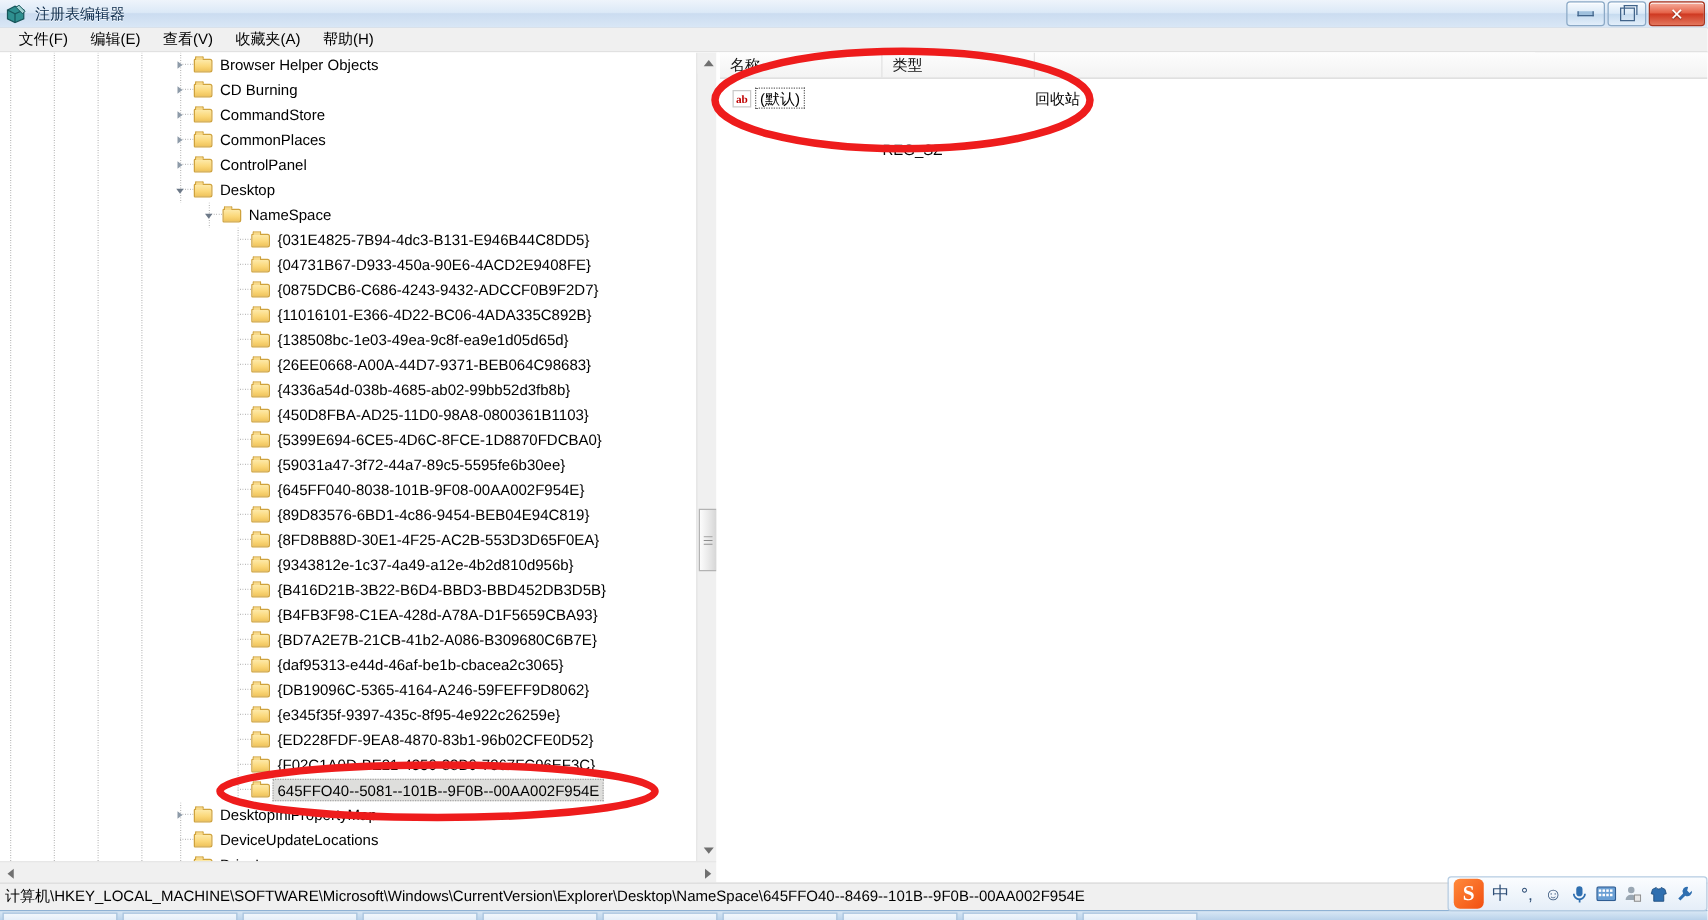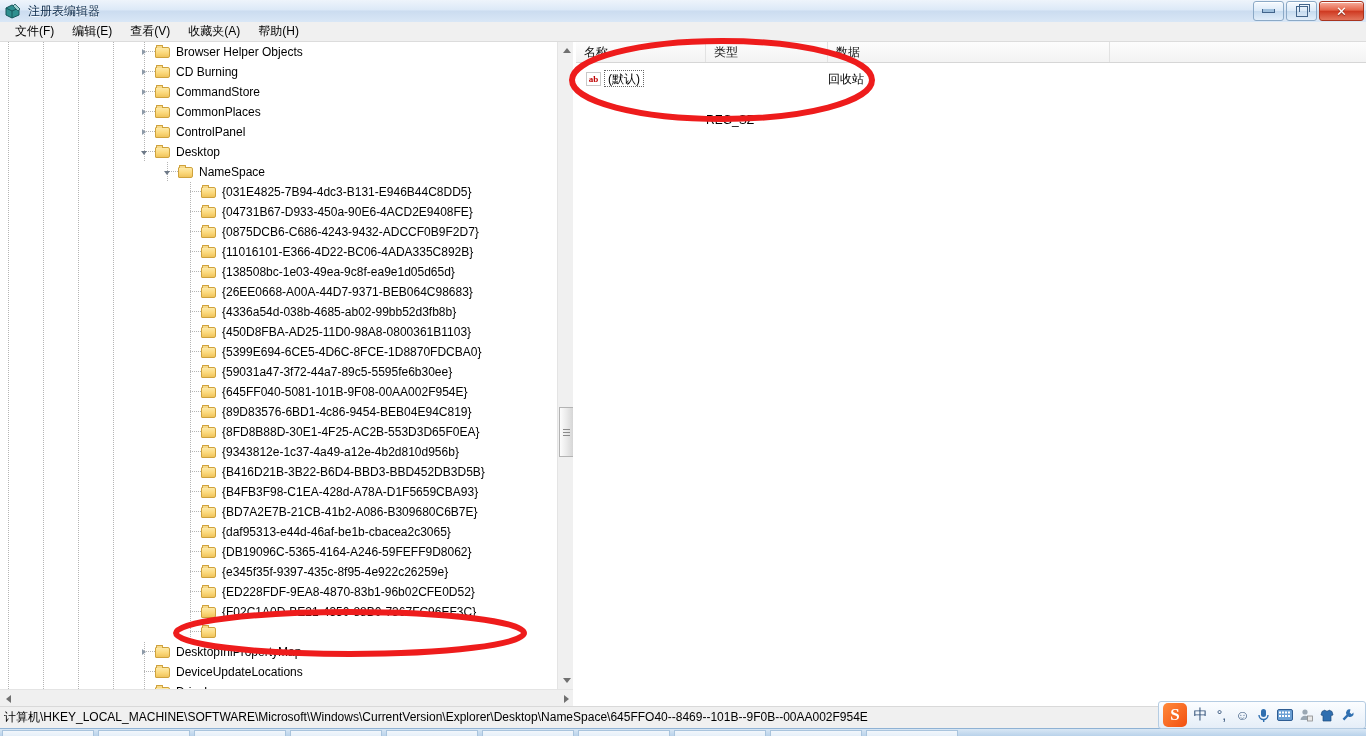--- a/index.html
+++ b/index.html
@@ -407,21 +407,21 @@
               <i></i>
             </div>
             <div class="tlabel" style="left: 222px;">{59031a47-3f72-44a7-89c5-5595fe6b30ee}</div>
           </div>
           <div class="trow" style="top: 340px; position: absolute; left: 0px; width: 552px;">
             <div class="dots" style="left: 190px;"></div>
             <div class="dots-h" style="left: 190px; width: 11px;"></div>
             <div class="folder" style="left: 201px;">
               <i></i>
             </div>
-            <div class="tlabel" style="left: 222px;">{645FF040-5081-101B-9F08-00AA002F954E}</div>
+            <div class="tlabel" style="left: 222px;">{645FF040-8038-101B-9F08-00AA002F954E}</div>
           </div>
           <div class="trow" style="top: 360px; position: absolute; left: 0px; width: 552px;">
             <div class="dots" style="left: 190px;"></div>
             <div class="dots-h" style="left: 190px; width: 11px;"></div>
             <div class="folder" style="left: 201px;">
               <i></i>
             </div>
             <div class="tlabel" style="left: 222px;">{89D83576-6BD1-4c86-9454-BEB04E94C819}</div>
           </div>
           <div class="trow" style="top: 380px; position: absolute; left: 0px; width: 552px;">
@@ -503,20 +503,21 @@
               <i></i>
             </div>
             <div class="tlabel" style="left: 222px;">{F02C1A0D-BE21-4350-88B0-7367FC96EF3C}</div>
           </div>
           <div class="trow" style="top: 580px; position: absolute; left: 0px; width: 552px;">
             <div class="dots" style="left: 190px;"></div>
             <div class="dots-h" style="left: 190px; width: 11px;"></div>
             <div class="folder" style="left: 201px;">
               <i></i>
             </div>
+            <div class="tlabel sel" style="left: 218px;">645FFO40--5081--101B--9F0B--00AA002F954E</div>
           </div>
           <div class="trow" style="top: 600px; position: absolute; left: 0px; width: 552px;">
             <div class="dots" style="left: 144px;"></div>
             <div class="dots-h" style="left: 144px; width: 11px;"></div>
             <div class="twist" style="left: 140px;">
               <div class="arrow-c"></div>
             </div>
             <div class="folder" style="left: 155px;">
               <i></i>
             </div>
@@ -562,21 +563,20 @@
           </div>
       </div>
     </div>
 
     <div class="splitter"></div>
 
     <div class="val-pane">
       <div class="lv-head">
         <div class="lv-col" style="left:0;width:130px;">名称</div>
         <div class="lv-col" style="left:130px;width:122px;">类型</div>
-        <div class="lv-col" style="left:252px;width:282px;">数据</div>
         <div class="lv-col" style="left:534px;width:256px;border-right:none;"></div>
       </div>
       <div class="lv-row" style="top:26px;">
         <div class="ab-icon" style="left:10px;">ab</div>
         <div class="lv-name-box" style="left:28px;">(默认)</div>
         <div class="lv-cell" style="left:130px;margin-top:41px;">REG_SZ</div>
         <div class="lv-cell" style="left:252px;">回收站</div>
       </div>
     </div>
   </div>

